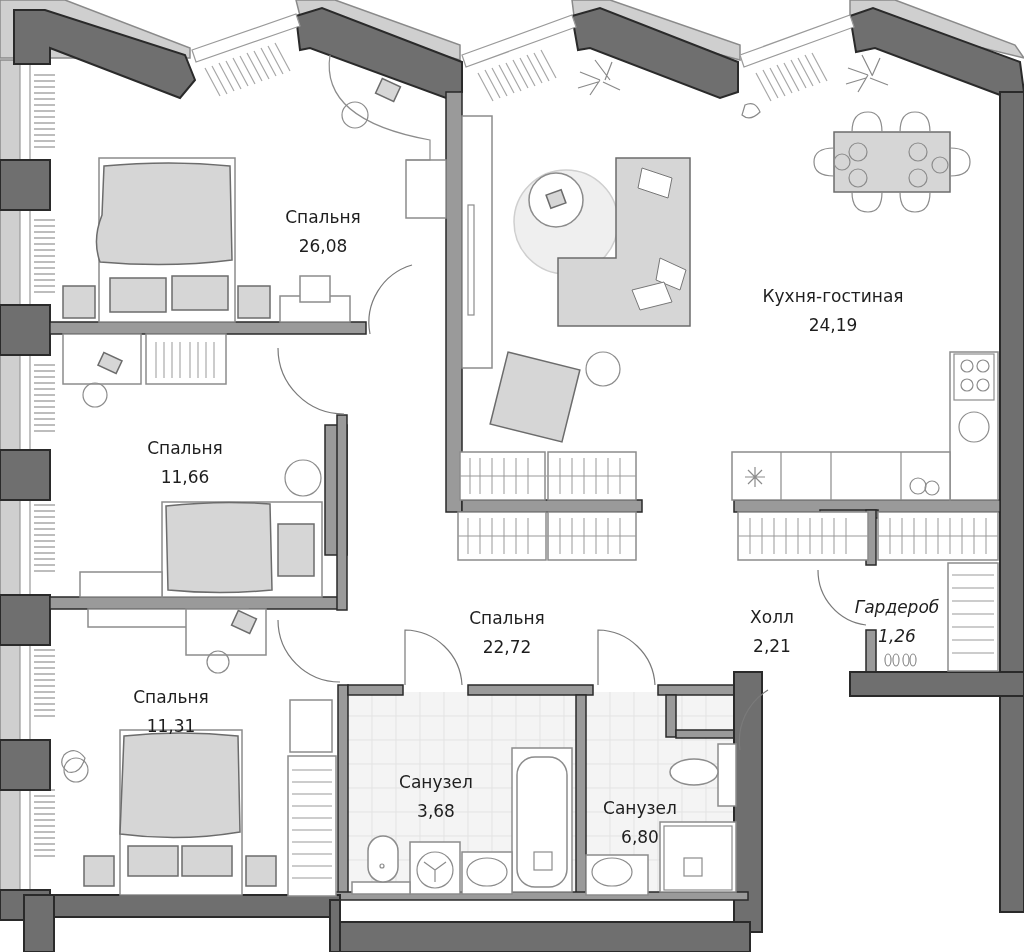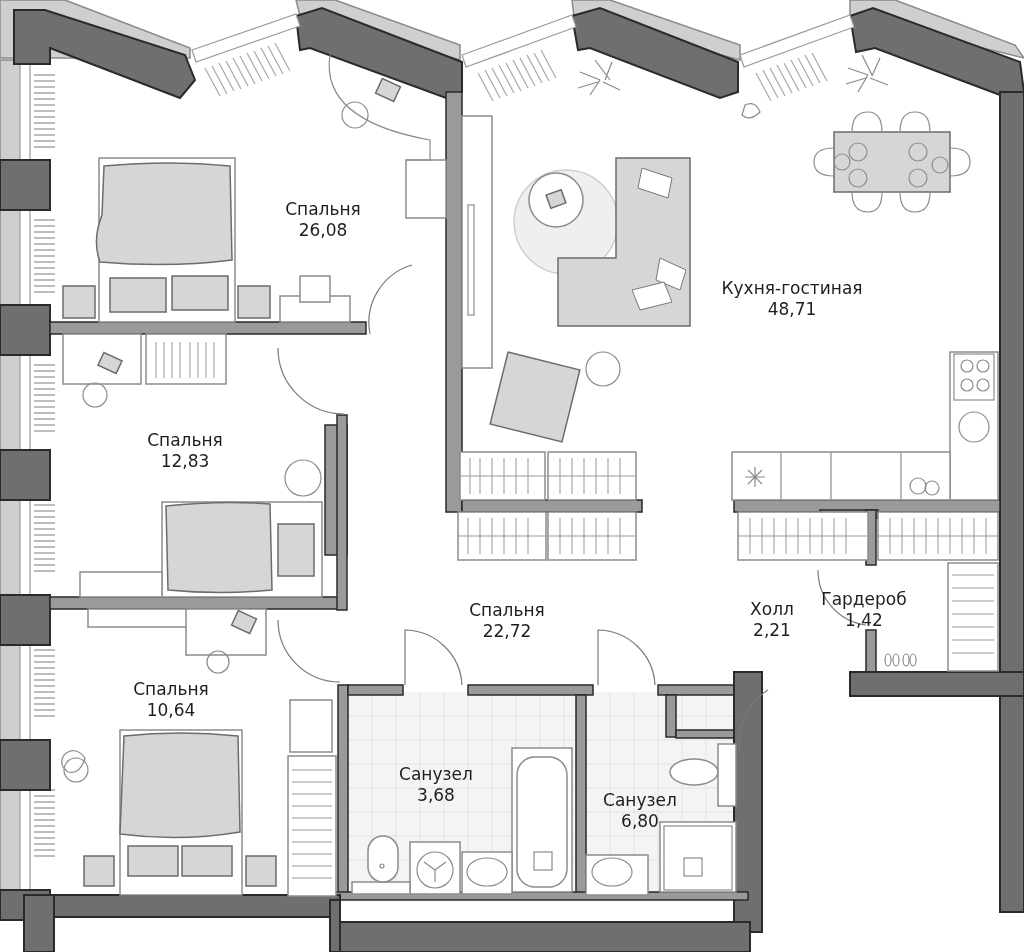--- a/index.html
+++ b/index.html
@@ -8,21 +8,21 @@
   .wall { fill: #6f6f6f; stroke: #2a2a2a; stroke-width: 2; }
   .wall-light { fill: #cfcfcf; stroke: #8a8a8a; stroke-width: 1.5; }
   .iwall { fill: #9a9a9a; stroke: #2a2a2a; stroke-width: 1.5; }
   .furn { fill: #ffffff; stroke: #8c8c8c; stroke-width: 1.5; }
   .furn-g { fill: #d6d6d6; stroke: #6c6c6c; stroke-width: 1.5; }
   .thin { fill: none; stroke: #8c8c8c; stroke-width: 1.2; }
   .door { fill: none; stroke: #7a7a7a; stroke-width: 1.2; }
   .win { fill: #ffffff; stroke: #9a9a9a; stroke-width: 1.2; }
   .tile { fill: #f4f4f4; }
   .label { position: absolute; text-align: center; color: #1e1e1e; font-family: "DejaVu Sans", sans-serif; font-size: 17px; line-height: 21px; transform: translateX(-50%); white-space: nowrap; }
-  .label span { display: block; }
+  .label span { display: block; margin-top: 8px; }
 </style>
 </head>
 <body>
 
 <svg width="1024" height="952" viewBox="0 0 1024 952">
 
   <rect x="348" y="692" width="236" height="200" class="tile"></rect>
   <rect x="586" y="692" width="150" height="200" class="tile"></rect>
   <g stroke="#e3e3e3" stroke-width="1">
     <path d="M372 692V892M396 692V892M420 692V892M444 692V892M468 692V892M492 692V892M516 692V892M540 692V892M564 692V892M610 692V892M634 692V892M658 692V892M682 692V892M706 692V892"></path>
@@ -255,41 +255,41 @@
     <ellipse cx="694" cy="772" rx="24" ry="13" class="furn"></ellipse>
   </g>
 </svg>
 
 <div class="label" style="left:323px; top:199px;">
   <span>Спальня</span>
   <span>26,08</span>
 </div>
 <div class="label" style="left:185px; top:430px;">
   <span>Спальня</span>
-  <span>12,83</span>
+  <span>11,66</span>
 </div>
 <div class="label" style="left:171px; top:679px;">
   <span>Спальня</span>
-  <span>10,64</span>
-</div>
-<div class="label" style="left:792px; top:278px;">
+  <span>11,31</span>
+</div>
+<div class="label" style="left:833px; top:278px;">
   <span>Кухня-гостиная</span>
-  <span>48,71</span>
+  <span>24,19</span>
 </div>
 <div class="label" style="left:507px; top:600px;">
   <span>Спальня</span>
   <span>22,72</span>
 </div>
 <div class="label" style="left:772px; top:599px;">
   <span>Холл</span>
   <span>2,21</span>
 </div>
-<div class="label" style="left:864px; top:589px;">
+<div class="label" style="left:897px; top:589px;font-style:italic;">
   <span>Гардероб</span>
-  <span>1,42</span>
+  <span>1,26</span>
 </div>
 <div class="label" style="left:436px; top:764px;">
   <span>Санузел</span>
   <span>3,68</span>
 </div>
 <div class="label" style="left:640px; top:790px;">
   <span>Санузел</span>
   <span>6,80</span>
 </div>
 

